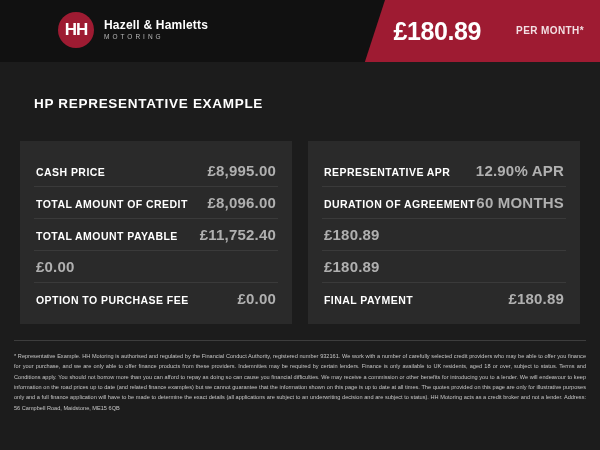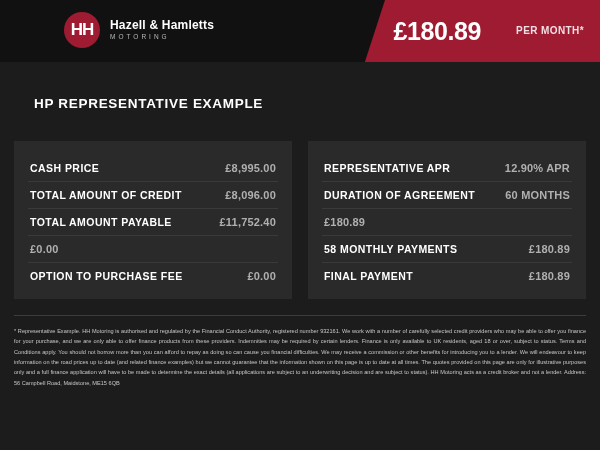--- a/index.html
+++ b/index.html
@@ -22,21 +22,20 @@
     background: #111111;
     overflow: hidden;
   }
   .header-left {
     position: absolute;
     left: 58px;
     top: 12px;
     display: flex;
     align-items: center;
     gap: 10px;
-    margin-left: 6px;
   }
   .logo-mark {
     width: 36px;
     height: 36px;
     border-radius: 50%;
     background: #9e1b32;
     display: flex;
     align-items: center;
     justify-content: center;
     font-weight: bold;
@@ -105,21 +104,21 @@
     font-size: 13.5px;
     font-weight: bold;
     letter-spacing: .7px;
     color: #ffffff;
   }
 
   
   .panels {
     display: flex;
     gap: 16px;
-    padding: 0 14px;
+    padding: 0 20px;
   }
   .panel {
     background: #2a2a2a;
     flex: 1 1 0;
     padding: 14px 14px 10px 14px;
     box-sizing: border-box;
   }
   .row {
     display: flex;
     justify-content: space-between;
@@ -130,21 +129,21 @@
   .row:last-child {
     border-bottom: none;
   }
   .row .label {
     font-size: 10.5px;
     font-weight: bold;
     letter-spacing: .45px;
     color: #ffffff;
   }
   .row .value {
-    font-size: 11px;
+    font-size: 15px;
     font-weight: bold;
     color: #b0b0b0;
     letter-spacing: .2px;
     white-space: nowrap;
   }
 
   
   .disclaimer {
     margin: 16px 14px 0 14px;
     border-top: 1px solid #3d3d3d;
@@ -207,21 +206,20 @@
       <span class="value">12.90% APR</span>
     </div>
     <div class="row">
       <span class="label">DURATION OF AGREEMENT</span>
       <span class="value">60 MONTHS</span>
     </div>
     <div class="row">
       <span class="value">£180.89</span>
     </div>
     <div class="row">
-      <span class="label">58 MONTHLY PAYMENTS</span>
       <span class="value">£180.89</span>
     </div>
     <div class="row">
       <span class="label">FINAL PAYMENT</span>
       <span class="value">£180.89</span>
     </div>
   </div>
 
 </div>
 

